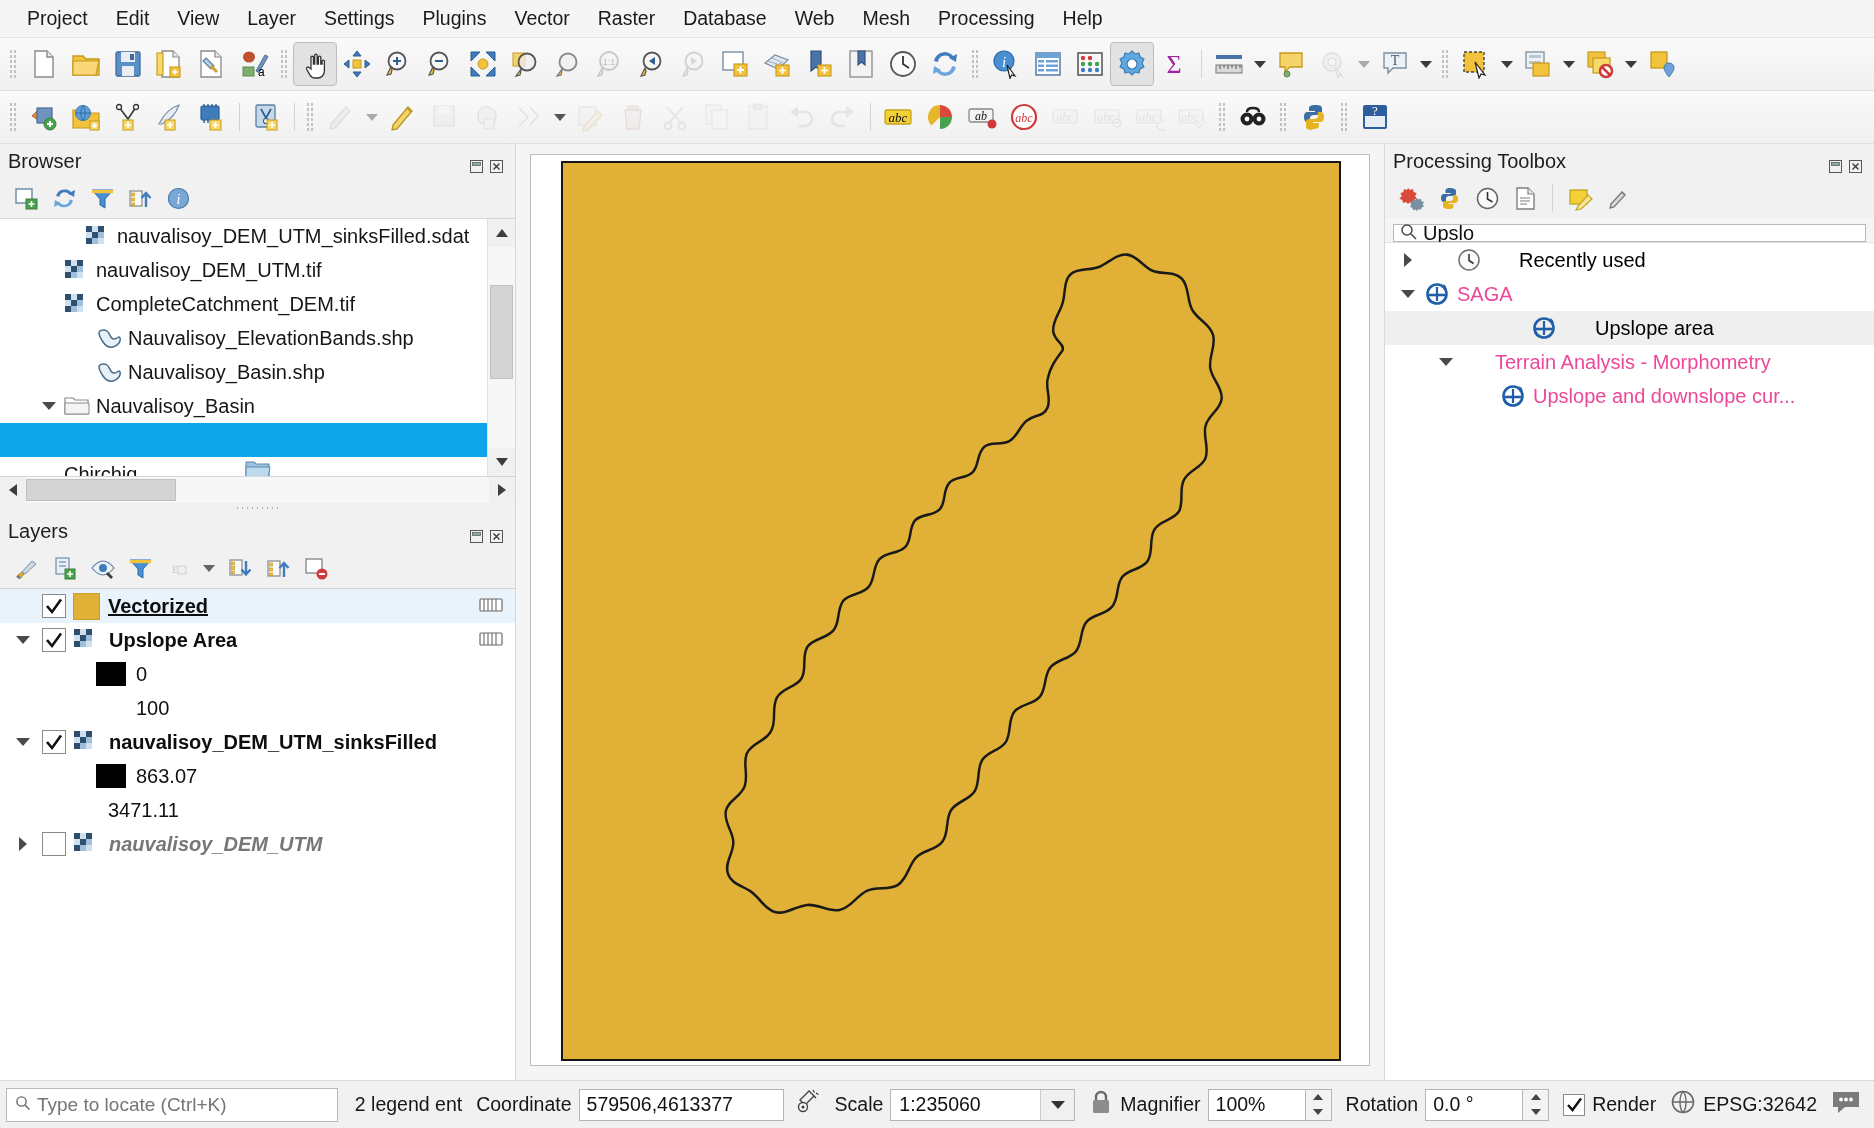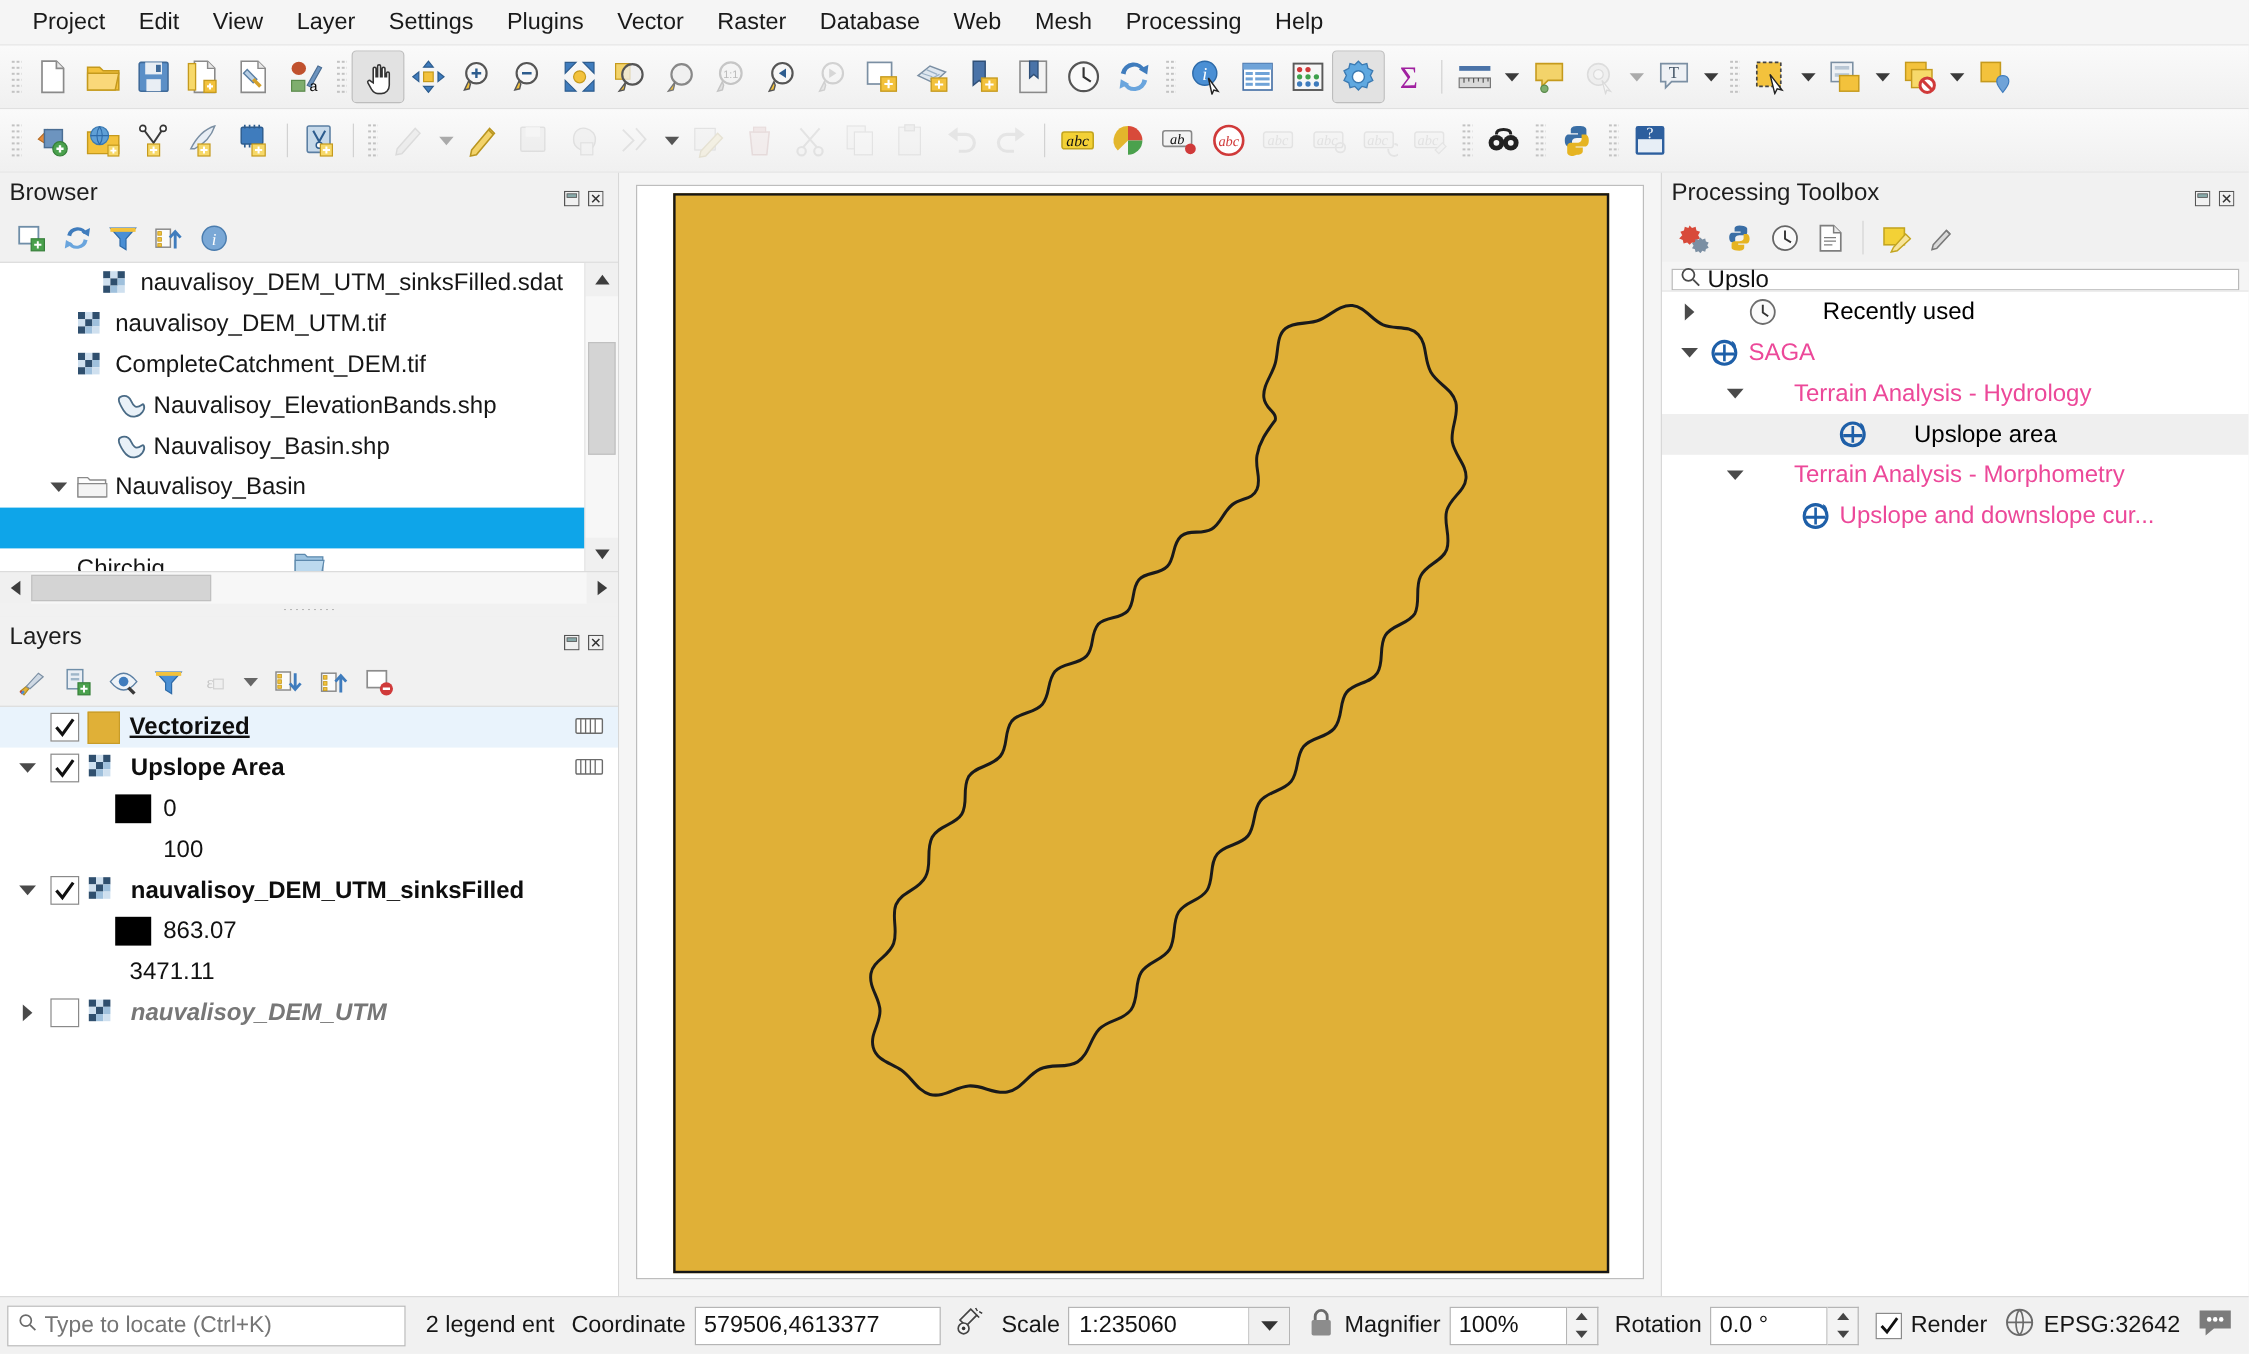--- a/index.html
+++ b/index.html
@@ -1224,27 +1224,20 @@
               <svg width="26" height="24" viewBox="0 0 26 24">
                 <circle cx="12" cy="12" r="9.5" fill="none" stroke="#1e5fa8" stroke-width="2.6"></circle>
                 <path d="M4 13h16" stroke="#1e5fa8" stroke-width="2.6"></path>
                 <path d="M12 5v14" stroke="#1e5fa8" stroke-width="2.2"></path>
                 <path d="M18 2c3 1.5 4 4 3.5 6l-2.5-2.5" fill="#1e5fa8"></path>
                 <path d="M6 21c-3-1.5-4-4-3.5-6L5 17.5" fill="#1e5fa8"></path>
               </svg>
             </span>
             <span>SAGA</span>
           </div>
-          <div class="trow" style="padding-left: 46px;">
-            <span class="tw arrow-d" style="width: 30px;">
-              <i></i>
-            </span>
-            <span class="ic"></span>
-            <span>Terrain Analysis - Hydrology</span>
-          </div>
           <div class="trow highlight black" style="padding-left: 84px;">
             <span class="tw" style="width: 30px;"></span>
             <span class="ic">
               <svg width="26" height="24" viewBox="0 0 26 24">
                 <circle cx="12" cy="12" r="9.5" fill="none" stroke="#1e5fa8" stroke-width="2.6"></circle>
                 <path d="M4 13h16" stroke="#1e5fa8" stroke-width="2.6"></path>
                 <path d="M12 5v14" stroke="#1e5fa8" stroke-width="2.2"></path>
                 <path d="M18 2c3 1.5 4 4 3.5 6l-2.5-2.5" fill="#1e5fa8"></path>
                 <path d="M6 21c-3-1.5-4-4-3.5-6L5 17.5" fill="#1e5fa8"></path>
               </svg>

